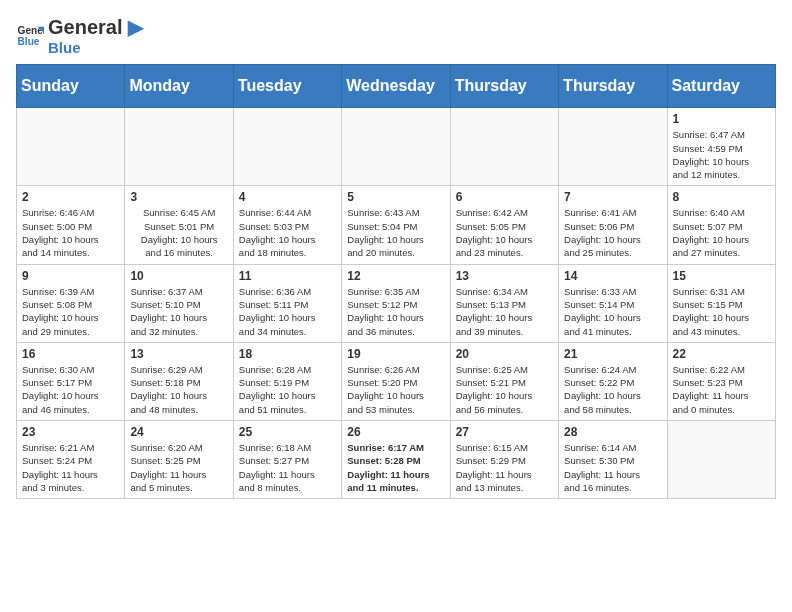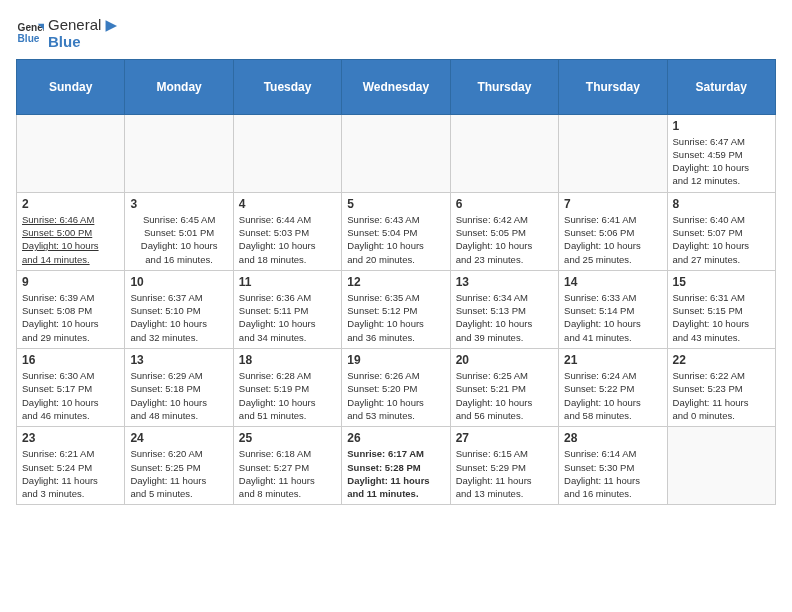--- a/index.html
+++ b/index.html
@@ -42,24 +42,24 @@
       color: #555;
     }
     .calendar {
       width: 100%;
       border-collapse: collapse;
       border: 1px solid #ccc;
     }
     .calendar th {
       background: #3a7bbf;
       color: #fff;
-      font-size: 12px;
+      font-size: 16px;
       font-weight: bold;
-      padding: 20px 4px;
-      text-align: center;
+      padding: 12px 4px;
+      text-align: left;
       border: 1px solid #2e6aa3;
     }
     .calendar td {
       border: 1px solid #ccc;
       vertical-align: top;
       padding: 4px 5px;
       width: calc(100% / 7);
       min-height: 80px;
       font-size: 10px;
       color: #333;
@@ -86,21 +86,21 @@
 <div class="page">
   <div class="header">
     <div class="logo">
       <svg class="logo-icon" viewBox="0 0 36 36" xmlns="http://www.w3.org/2000/svg">
         <rect width="36" height="36" fill="white"></rect>
         <text x="2" y="16" font-size="13" font-weight="bold" fill="#333" font-family="Arial">General</text>
         <text x="2" y="30" font-size="13" font-weight="bold" fill="#3a7bbf" font-family="Arial">Blue</text>
         <polygon points="28,6 36,14 36,6" fill="#3a7bbf"></polygon>
       </svg>
       <div>
-        <div style="font-size:15px;font-weight:normal;color:#333;line-height:1.15;">General<span style="color:#3a7bbf;"> ▶</span></div>
+        <div style="font-size:20px;font-weight:bold;color:#333;line-height:1.15;">General<span style="color:#3a7bbf;"> ▶</span></div>
         <div style="font-size:15px;font-weight:bold;color:#3a7bbf;line-height:1.15;">Blue</div>
       </div>
     </div>
     <div class="title-block">
       <div class="month-title"></div>
       <div class="subtitle"></div>
     </div>
   </div>
 
   <table class="calendar">
@@ -127,21 +127,21 @@
             <span class="day-num">1</span>
             <div class="day-info" style="white-space: pre-line;">Sunrise: 6:47 AM
 Sunset: 4:59 PM
 Daylight: 10 hours
 and 12 minutes.</div>
           </td>
         </tr>
         <tr>
           <td>
             <span class="day-num">2</span>
-            <div class="day-info" style="white-space: pre-line; text-decoration: underline;">Sunrise: 6:46 AM
+            <div class="day-info" style="white-space: pre-line;">Sunrise: 6:46 AM
 Sunset: 5:00 PM
 Daylight: 10 hours
 and 14 minutes.</div>
           </td>
           <td>
             <span class="day-num">3</span>
             <div class="day-info" style="white-space: pre-line; text-align: center;">Sunrise: 6:45 AM
 Sunset: 5:01 PM
 Daylight: 10 hours
 and 16 minutes.</div>

